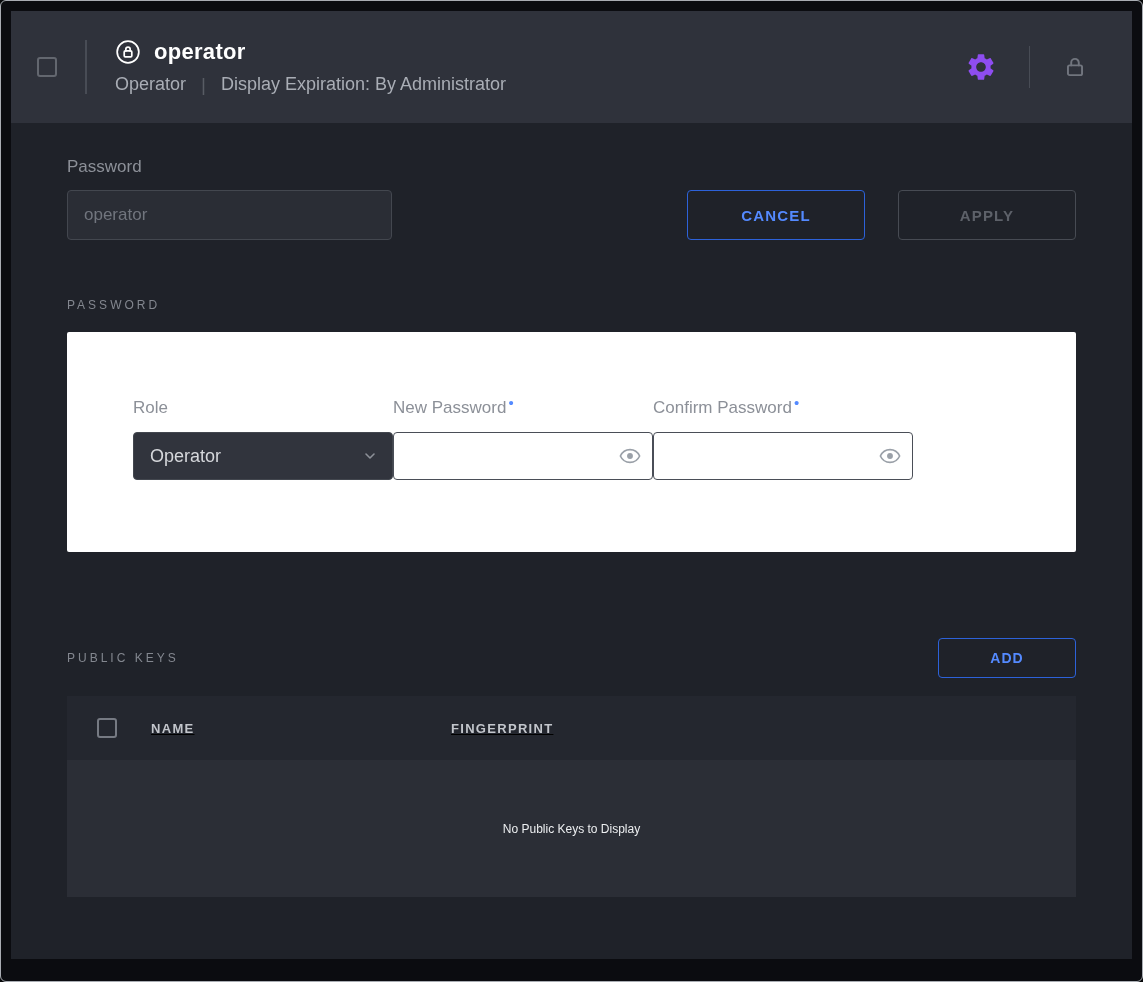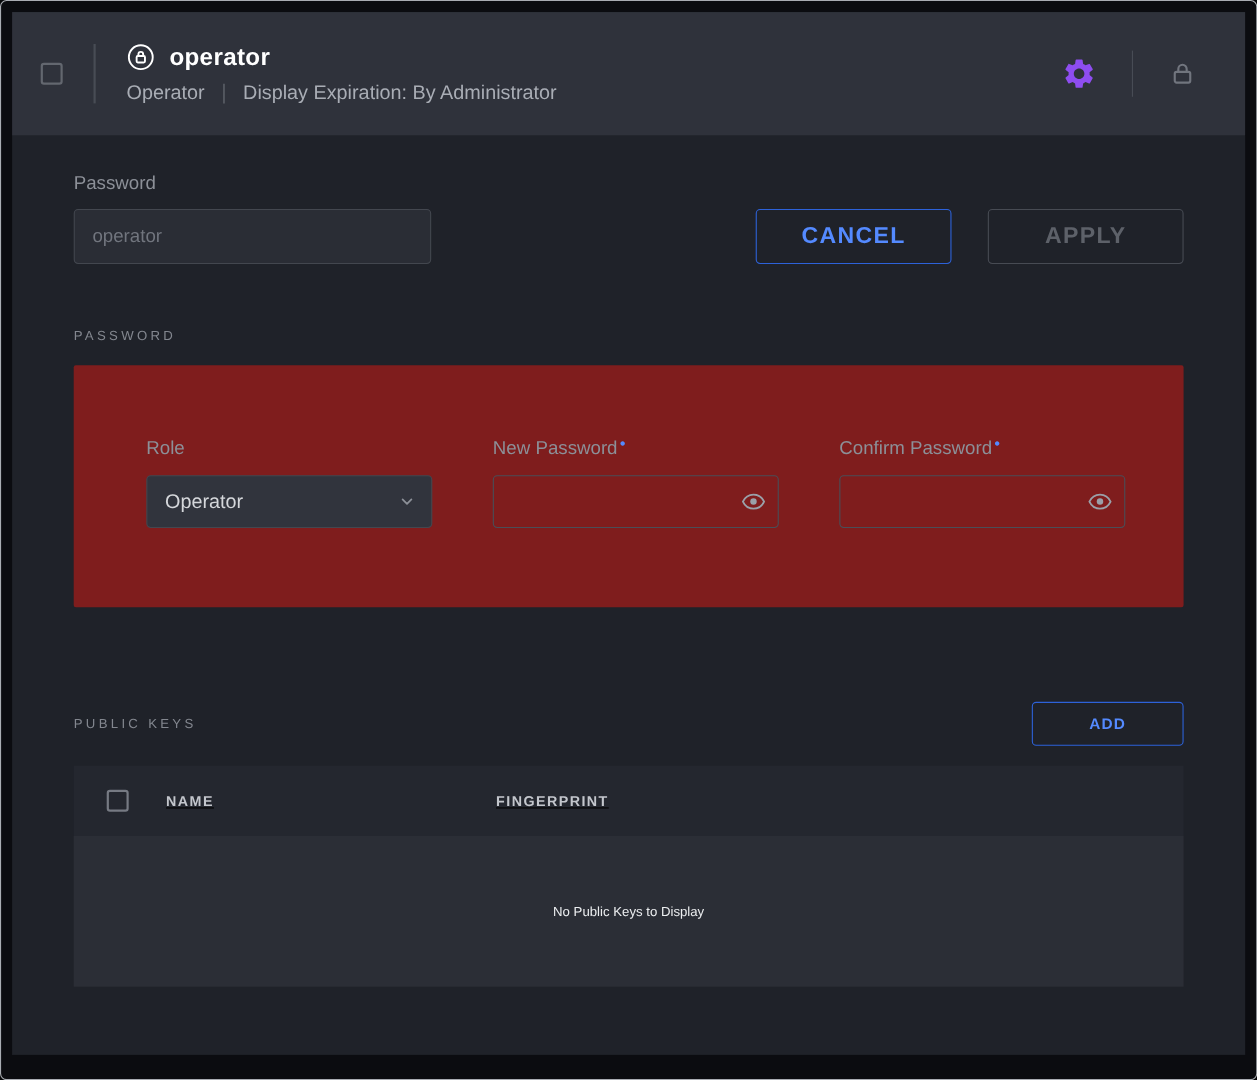--- a/index.html
+++ b/index.html
@@ -39,32 +39,32 @@
   .username-input {
     width:325px; height:50px; background:#2a2d35;
     border:1px solid #43474f; border-radius:4px;
     color:#71757e; font-size:17px; padding:0 16px; outline:none;
     font-family:"Liberation Sans", sans-serif;
   }
 
   .actions { margin-left:auto; display:flex; gap:33px; }
   .btn {
     height:50px; width:178px; border-radius:4px; background:transparent;
-    font-size:21px; font-weight:bold; letter-spacing:1.2px; cursor:pointer;
+    font-size:15px; font-weight:bold; letter-spacing:1.2px; cursor:pointer;
     font-family:"Liberation Sans", sans-serif;
   }
   .btn-cancel { border:1px solid #2d62d9; color:#548aff; }
   .btn-apply  { border:1px solid #474b53; color:#5d6169; }
 
   .section-heading { font-size:12px; letter-spacing:3px; color:#83878f; }
   .password-heading { margin-top:58px; }
 
   .password-panel {
-    margin-top:20px; background:#7f1d1d; height:220px; border-radius:2px;
-    padding:66px 0 0 66px; display:flex; gap:55px;
+    margin-top:20px; background:#ffffff; height:220px; border-radius:2px;
+    padding:66px 0 0 66px; display:flex; 
   }
   .fgroup { display:flex; flex-direction:column; }
   .fgroup .field-label { margin-bottom:14px; }
 
   .select {
     width:260px; height:48px; background:#31343d;
     border:1px solid #43474f; border-radius:4px;
     display:flex; align-items:center; padding:0 14px 0 16px;
     color:#d5d7db; font-size:18px; cursor:pointer;
   }

